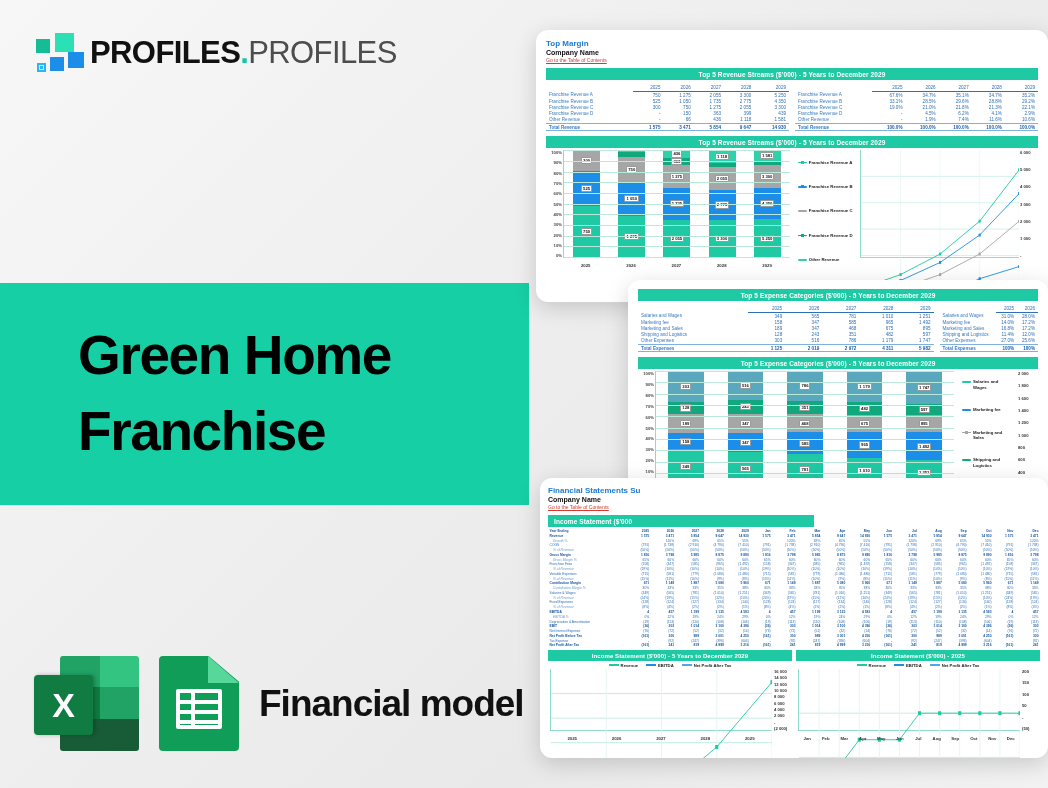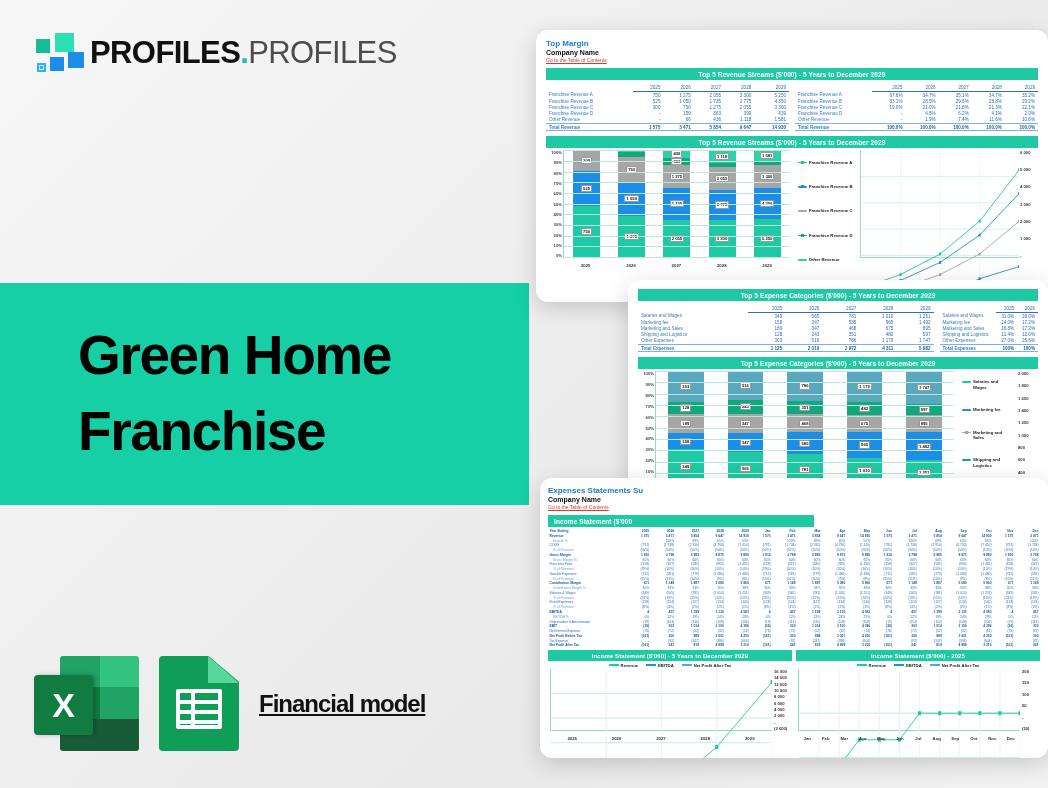--- a/index.html
+++ b/index.html
@@ -52,21 +52,21 @@
               clip-path: polygon(0 0, 62% 0, 100% 27%, 100% 100%, 0 100%); }
   .gs .fold { position:absolute; right:0; top:0; width:31px; height:27px; background:#57d79a;
               clip-path: polygon(0 0, 100% 100%, 0 100%); }
   .gs .grid { position:absolute; left:17px; top:33px; width:46px; height:40px; border:4px solid #fff;
               border-radius:2px; }
   .gs .grid i { position:absolute; background:#fff; display:block; }
   .gs .r1{left:0;top:7px;width:38px;height:4px;}
   .gs .r2{left:0;top:17px;width:38px;height:4px;}
   .gs .r3{left:0;top:27px;width:38px;height:4px;}
   .gs .c1{left:11px;top:0;width:4px;height:32px;}
-  #footer .fm-label { font-size:24px; font-weight:bold; color:#111; letter-spacing:-1px;text-decoration:underline; }
+  #footer .fm-label { font-size:37px; font-weight:bold; color:#111; letter-spacing:-1px; }
 
   
   .card { position:absolute; background:#fff; border-radius:12px;
           box-shadow:0 6px 22px rgba(0,0,0,.17); overflow:hidden; }
   #card-revenue   { left:536px; top:30px;  width:512px; height:272px; }
   #card-expense   { left:628px; top:280px; width:420px; height:240px; }
   #card-financial { left:540px; top:478px; width:508px; height:280px; }
 
   .sheet { position:relative; width:100%; height:100%; padding:9px 10px; }
   .sh-title { color:#1f7bd0; font-weight:bold; font-size:8px; }
@@ -770,21 +770,21 @@
 
     <div class="pane" style="gap:3px;">
       <div class="greenbar" style="flex:4;margin-top:3px;">Expenses Depth ($'000) - 2025</div>
       <div class="greenbar" style="flex:1;margin-top:3px;">Mont</div>
     </div>
   </div>
 </div>
 
 <div class="card" id="card-financial">
   <div class="sheet" style="padding:8px 8px;">
-    <div class="sh-title">Expenses Statements Su</div>
+    <div class="sh-title">Financial Statements Su</div>
     <div class="sh-sub">Company Name</div>
     <div class="sh-link">Go to the Table of Contents</div>
     <div class="greenbar" style="width:54%;text-align:left;padding-left:6px;">Income Statement ($'000</div>
 
     <div style="margin-top:2px;height:118px;overflow:hidden;">
       <table class="dense" id="fin-tbl">
           <tbody>
             <tr class="b">
               <td class="lbl">Year Ending</td>
               <td>2025</td>

